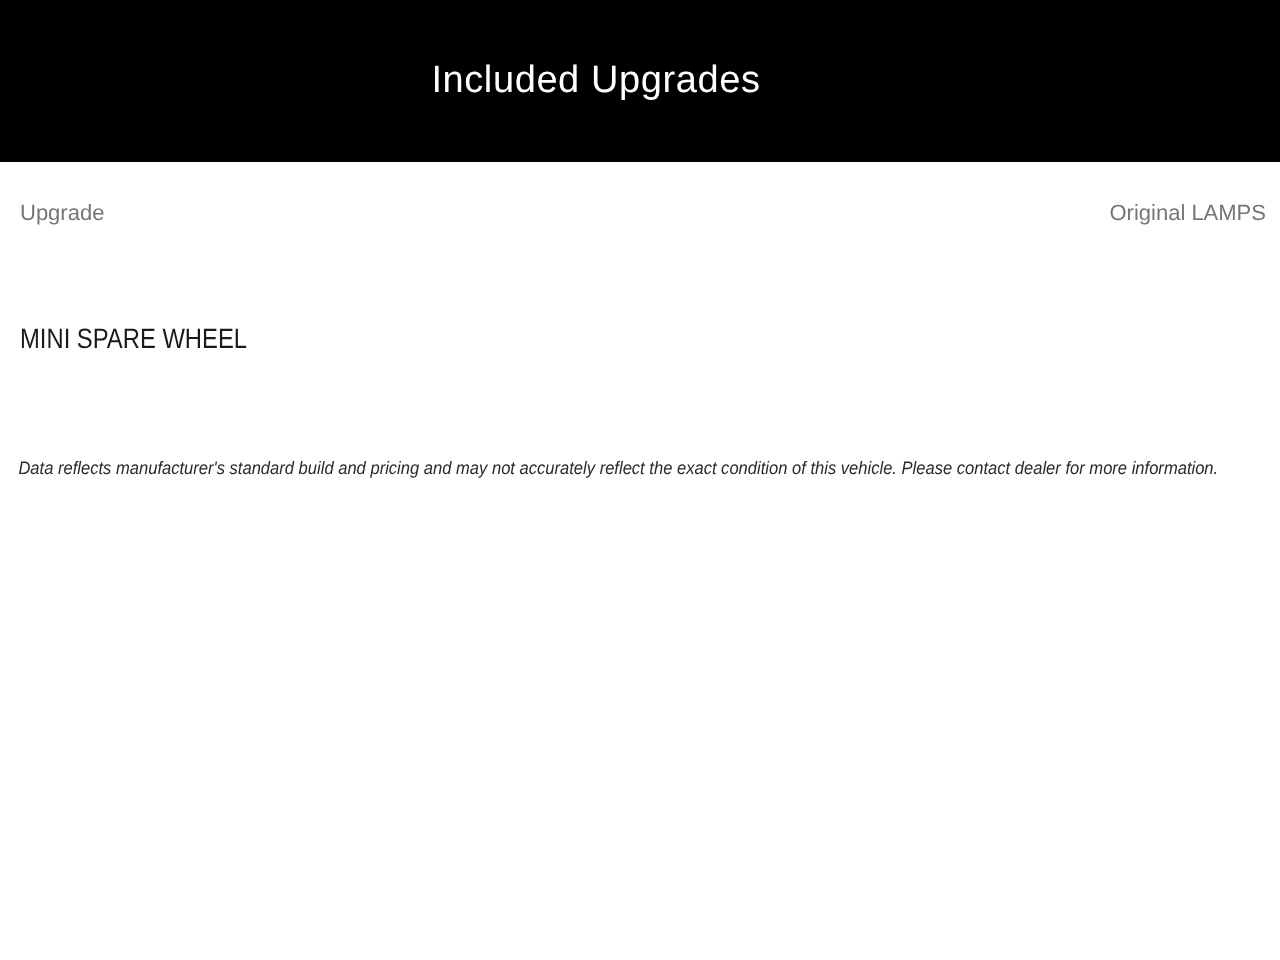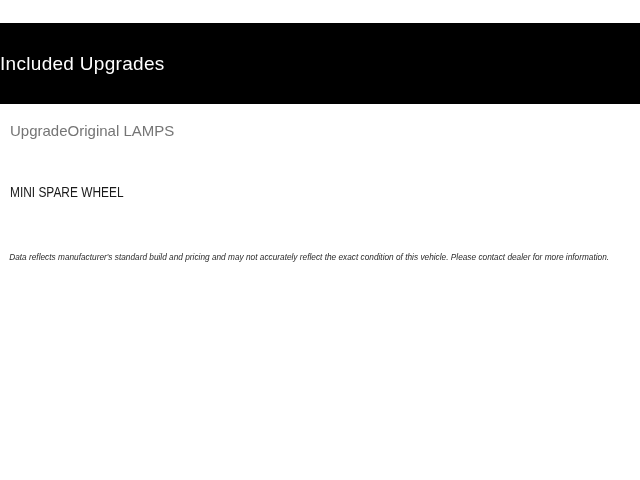--- a/index.html
+++ b/index.html
@@ -15,39 +15,39 @@
     width: 640px;
     height: 480px;
     position: relative;
     background: #ffffff;
   }
   .header {
     height: 81px;
     background: #000000;
     display: flex;
     align-items: center;
-    justify-content: flex-start;
+    justify-content: center;
     padding-right: 44px;
     box-sizing: border-box;
-    margin-top: 23px;
   }
   .title {
     margin: 0;
     color: #ffffff;
     font-size: 19px;
     font-weight: 400;
     letter-spacing: 0.3px;
     white-space: nowrap;
   }
   .table-head {
     margin-top: 20px;
     display: flex;
+    justify-content: space-between;
     align-items: baseline;
     padding: 0 7px 0 10px;
-    font-size: 15px;
+    font-size: 11px;
     line-height: 13px;
     color: #757575;
   }
   .row {
     height: 109px;
     display: flex;
     justify-content: space-between;
     align-items: center;
     padding: 0 12px 0 10px;
   }

